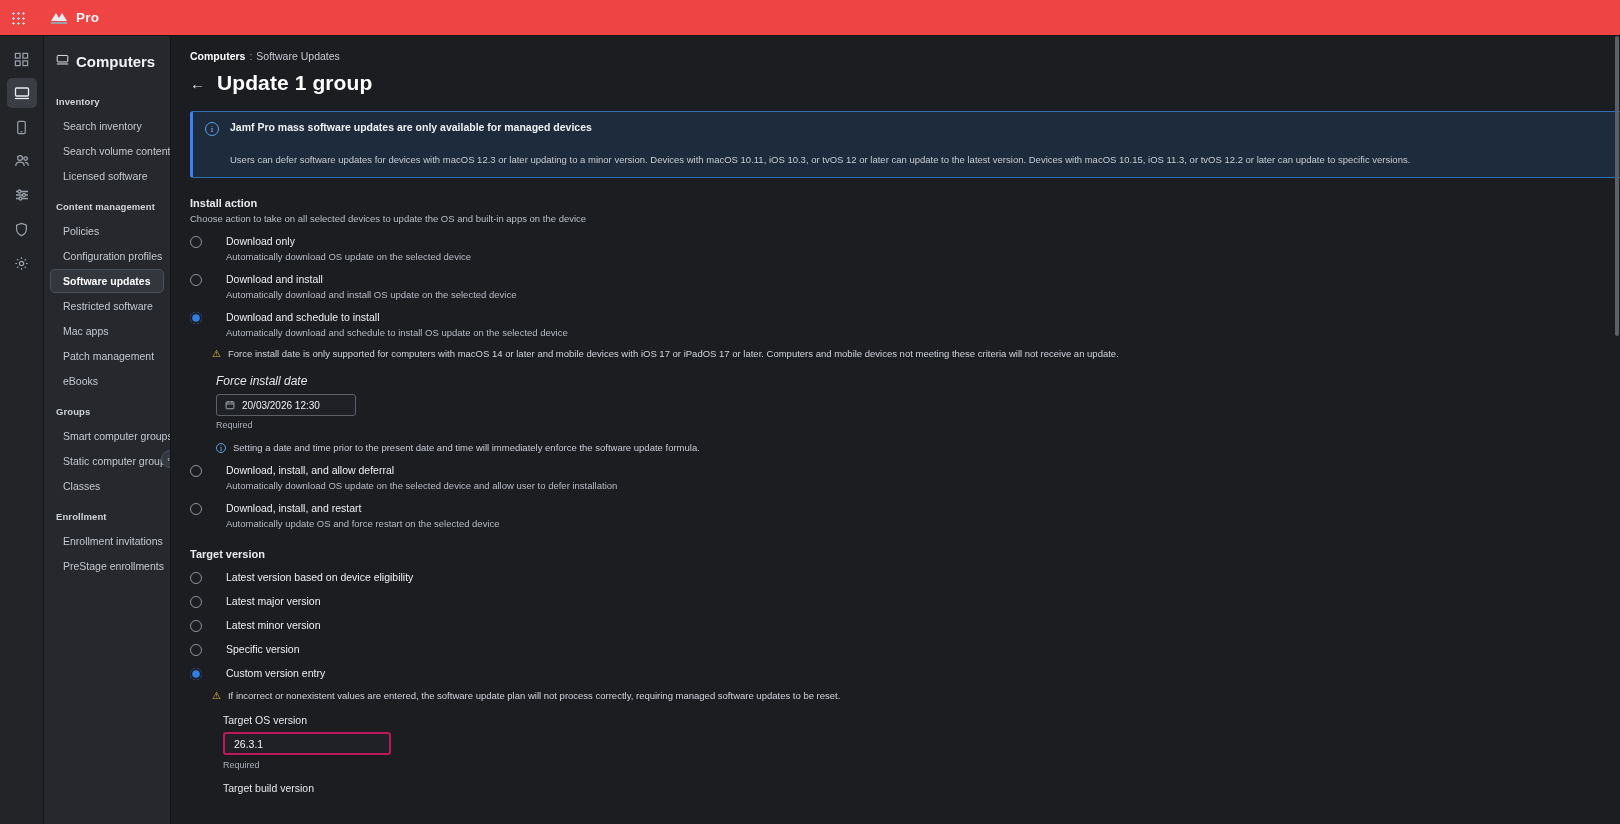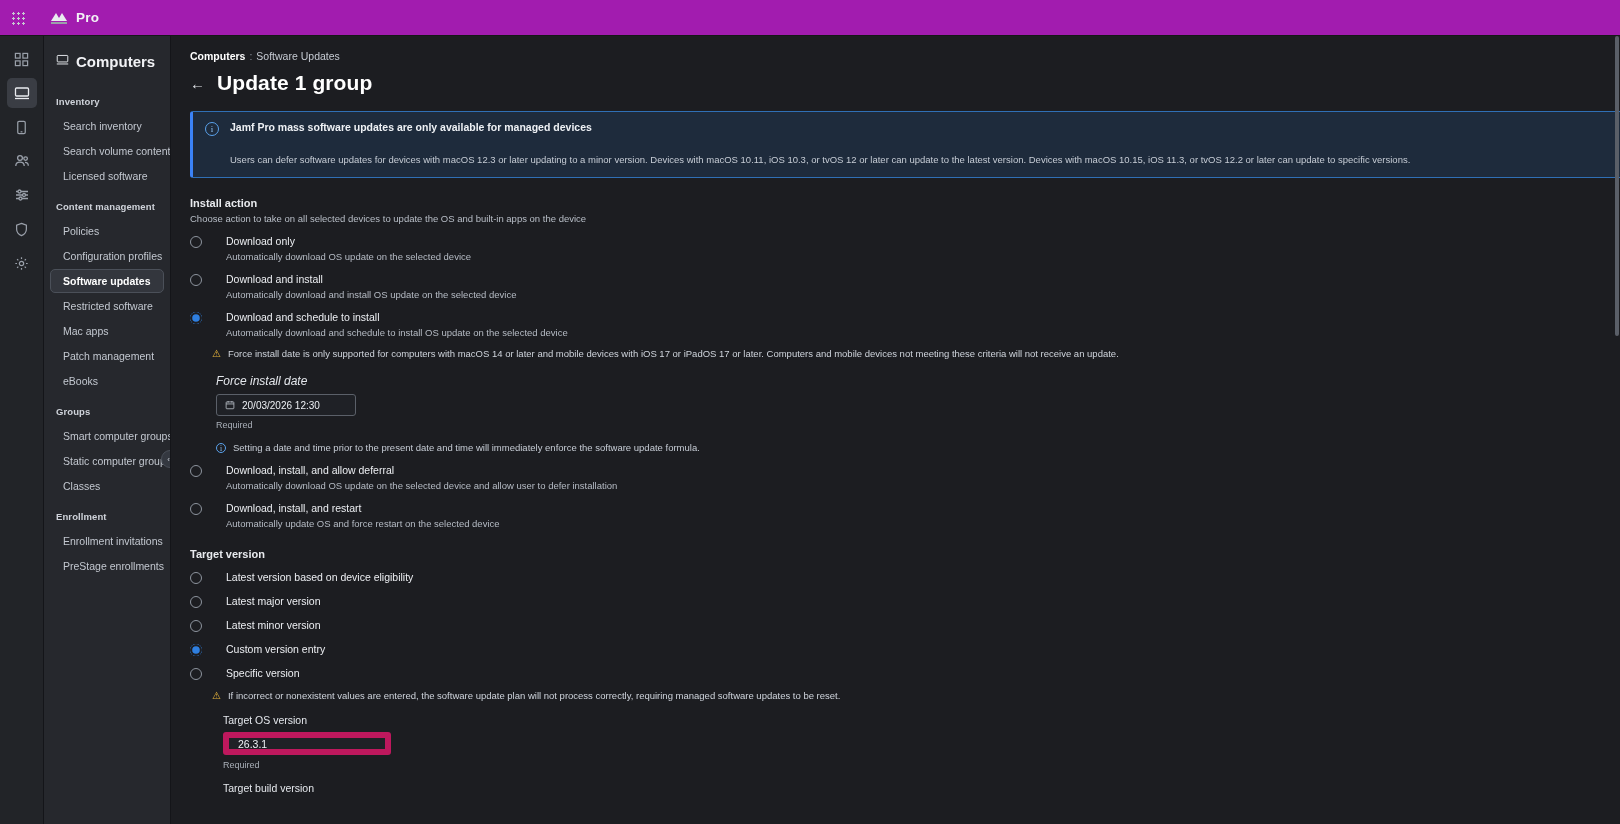--- a/index.html
+++ b/index.html
@@ -8,21 +8,21 @@
     width: 1620px; height: 824px;
     background: #1c1d21;
     font-family: "Liberation Sans", sans-serif;
     color: #e4e6eb;
     overflow: hidden;
   }
   .app { display: flex; flex-direction: column; width: 1620px; height: 824px; }
 
   
   .topbar {
-    height: 36px; background: #a21caf; display: flex; 
+    height: 36px; background: #ef4444; display: flex; 
     flex: 0 0 36px; border-bottom: 1px solid #16171a;
   }
   .grid-icon {
     width: 36px; height: 36px; display: flex; align-items: center; justify-content: center;
   }
   .grid-icon i {
     display: block; width: 14px; height: 14px;
     background-image:
       radial-gradient(circle, #c8cbd2 1.1px, transparent 1.3px),
       radial-gradient(circle, #c8cbd2 1.1px, transparent 1.3px),
@@ -137,21 +137,21 @@
   .info-row { display: flex; gap: 7px; margin-top: 12px; align-items: flex-start; }
   .info-dot {
     width: 10px; height: 10px; border-radius: 50%; border: 1.1px solid #5aa2ec; color: #8fc2f5;
     font-size: 7.5px; display: flex; align-items: center; justify-content: center;
     font-family: "Liberation Serif", serif; margin-top: 1px; flex: 0 0 10px;
   }
   .info-text { font-size: 9.5px; color: #c6ccd5; }
 
   .group-title { font-size: 10.5px; color: #e4e7ec; margin: 16px 0 0 22px; }
   .text-input {
-    margin-top: 6px; width: 168px; height: 23px; border: 6px solid #be185d; border-radius: 3px;
+    margin-top: 6px; width: 168px; height: 23px; border: 2px solid #be185d; border-radius: 3px;
     background: #1f2126; padding: 0 9px; font-size: 10.5px; color: #eef0f4;
     display: flex; align-items: center;
   }
   .ti-wrap { margin: 12px 0 0 33px; }
   .ti-label { font-size: 10.5px; color: #e4e7ec; }
   .ti-req { font-size: 9px; color: #a9afb8; margin-top: 5px; }
 
   .scroll-track {
     position: absolute; right: 0; top: 0; width: 5px; height: 824px; background: transparent;
   }
@@ -362,26 +362,26 @@
         </div>
         <div class="radio-row">
           <span class="radio"></span>
           <div class="radio-label">Latest major version</div>
         </div>
         <div class="radio-row">
           <span class="radio"></span>
           <div class="radio-label">Latest minor version</div>
         </div>
         <div class="radio-row">
+          <span class="radio"></span>
+          <div class="radio-label">Specific version</div>
+        </div>
+        <div class="radio-row">
           <span class="radio checked"></span>
           <div class="radio-label">Custom version entry</div>
-        </div>
-        <div class="radio-row">
-          <span class="radio"></span>
-          <div class="radio-label">Specific version</div>
         </div>
 
         <div class="warn-row">
           <span class="warn-icon">⚠</span>
           <span class="warn-text">If incorrect or nonexistent values are entered, the software update plan will not process correctly, requiring managed software updates to be reset.</span>
         </div>
 
 
         <div class="ti-wrap">
           <div class="ti-label">Target OS version</div>

